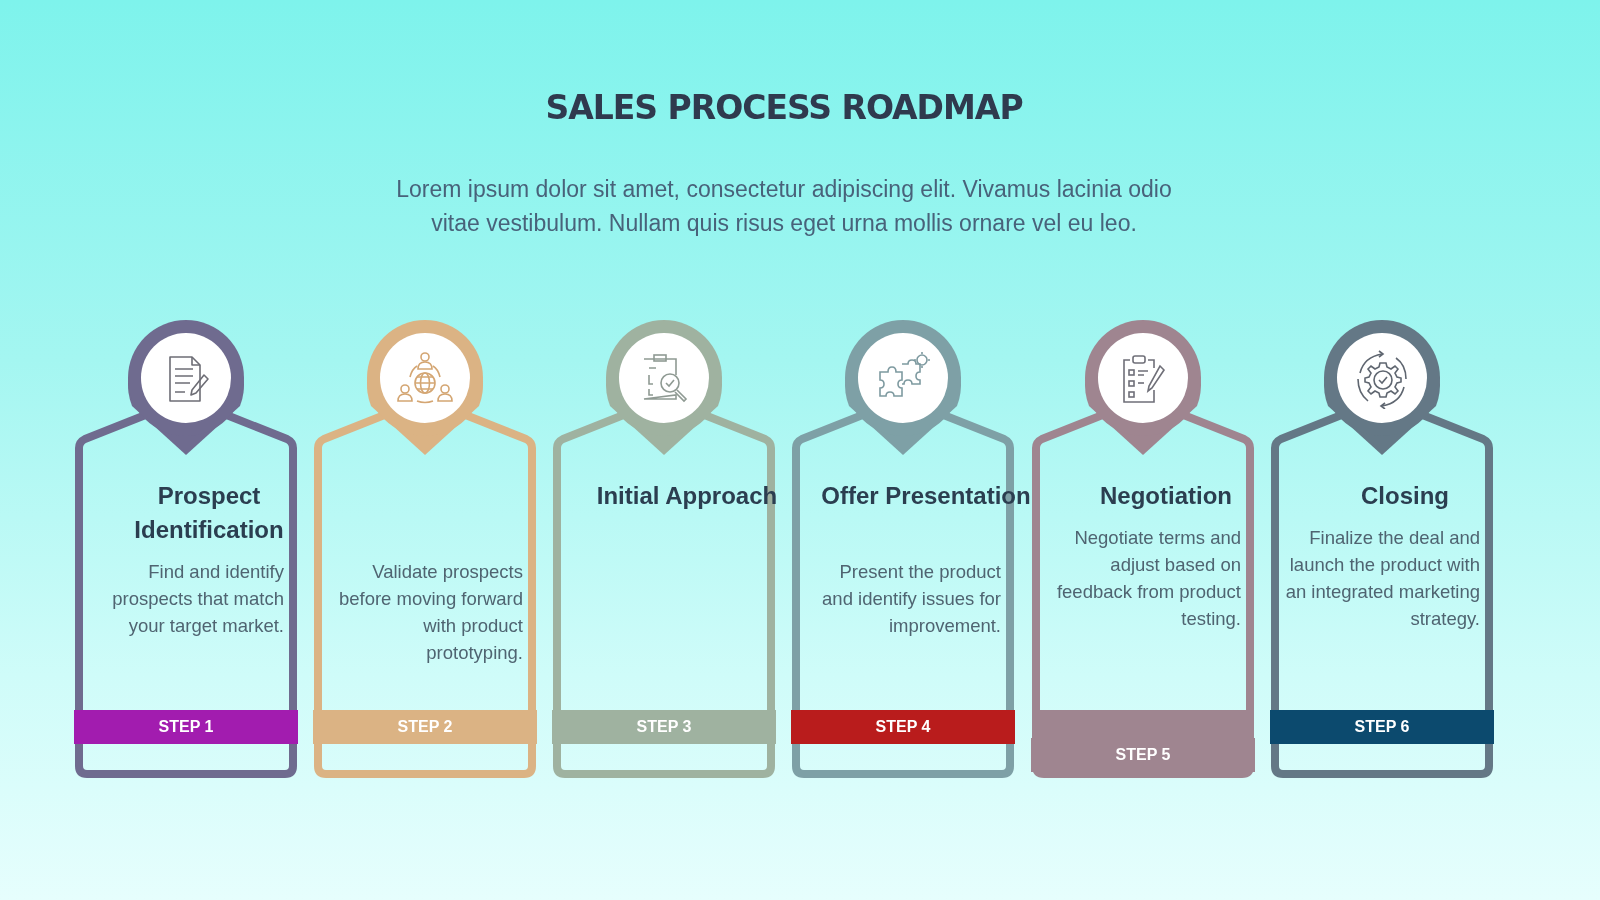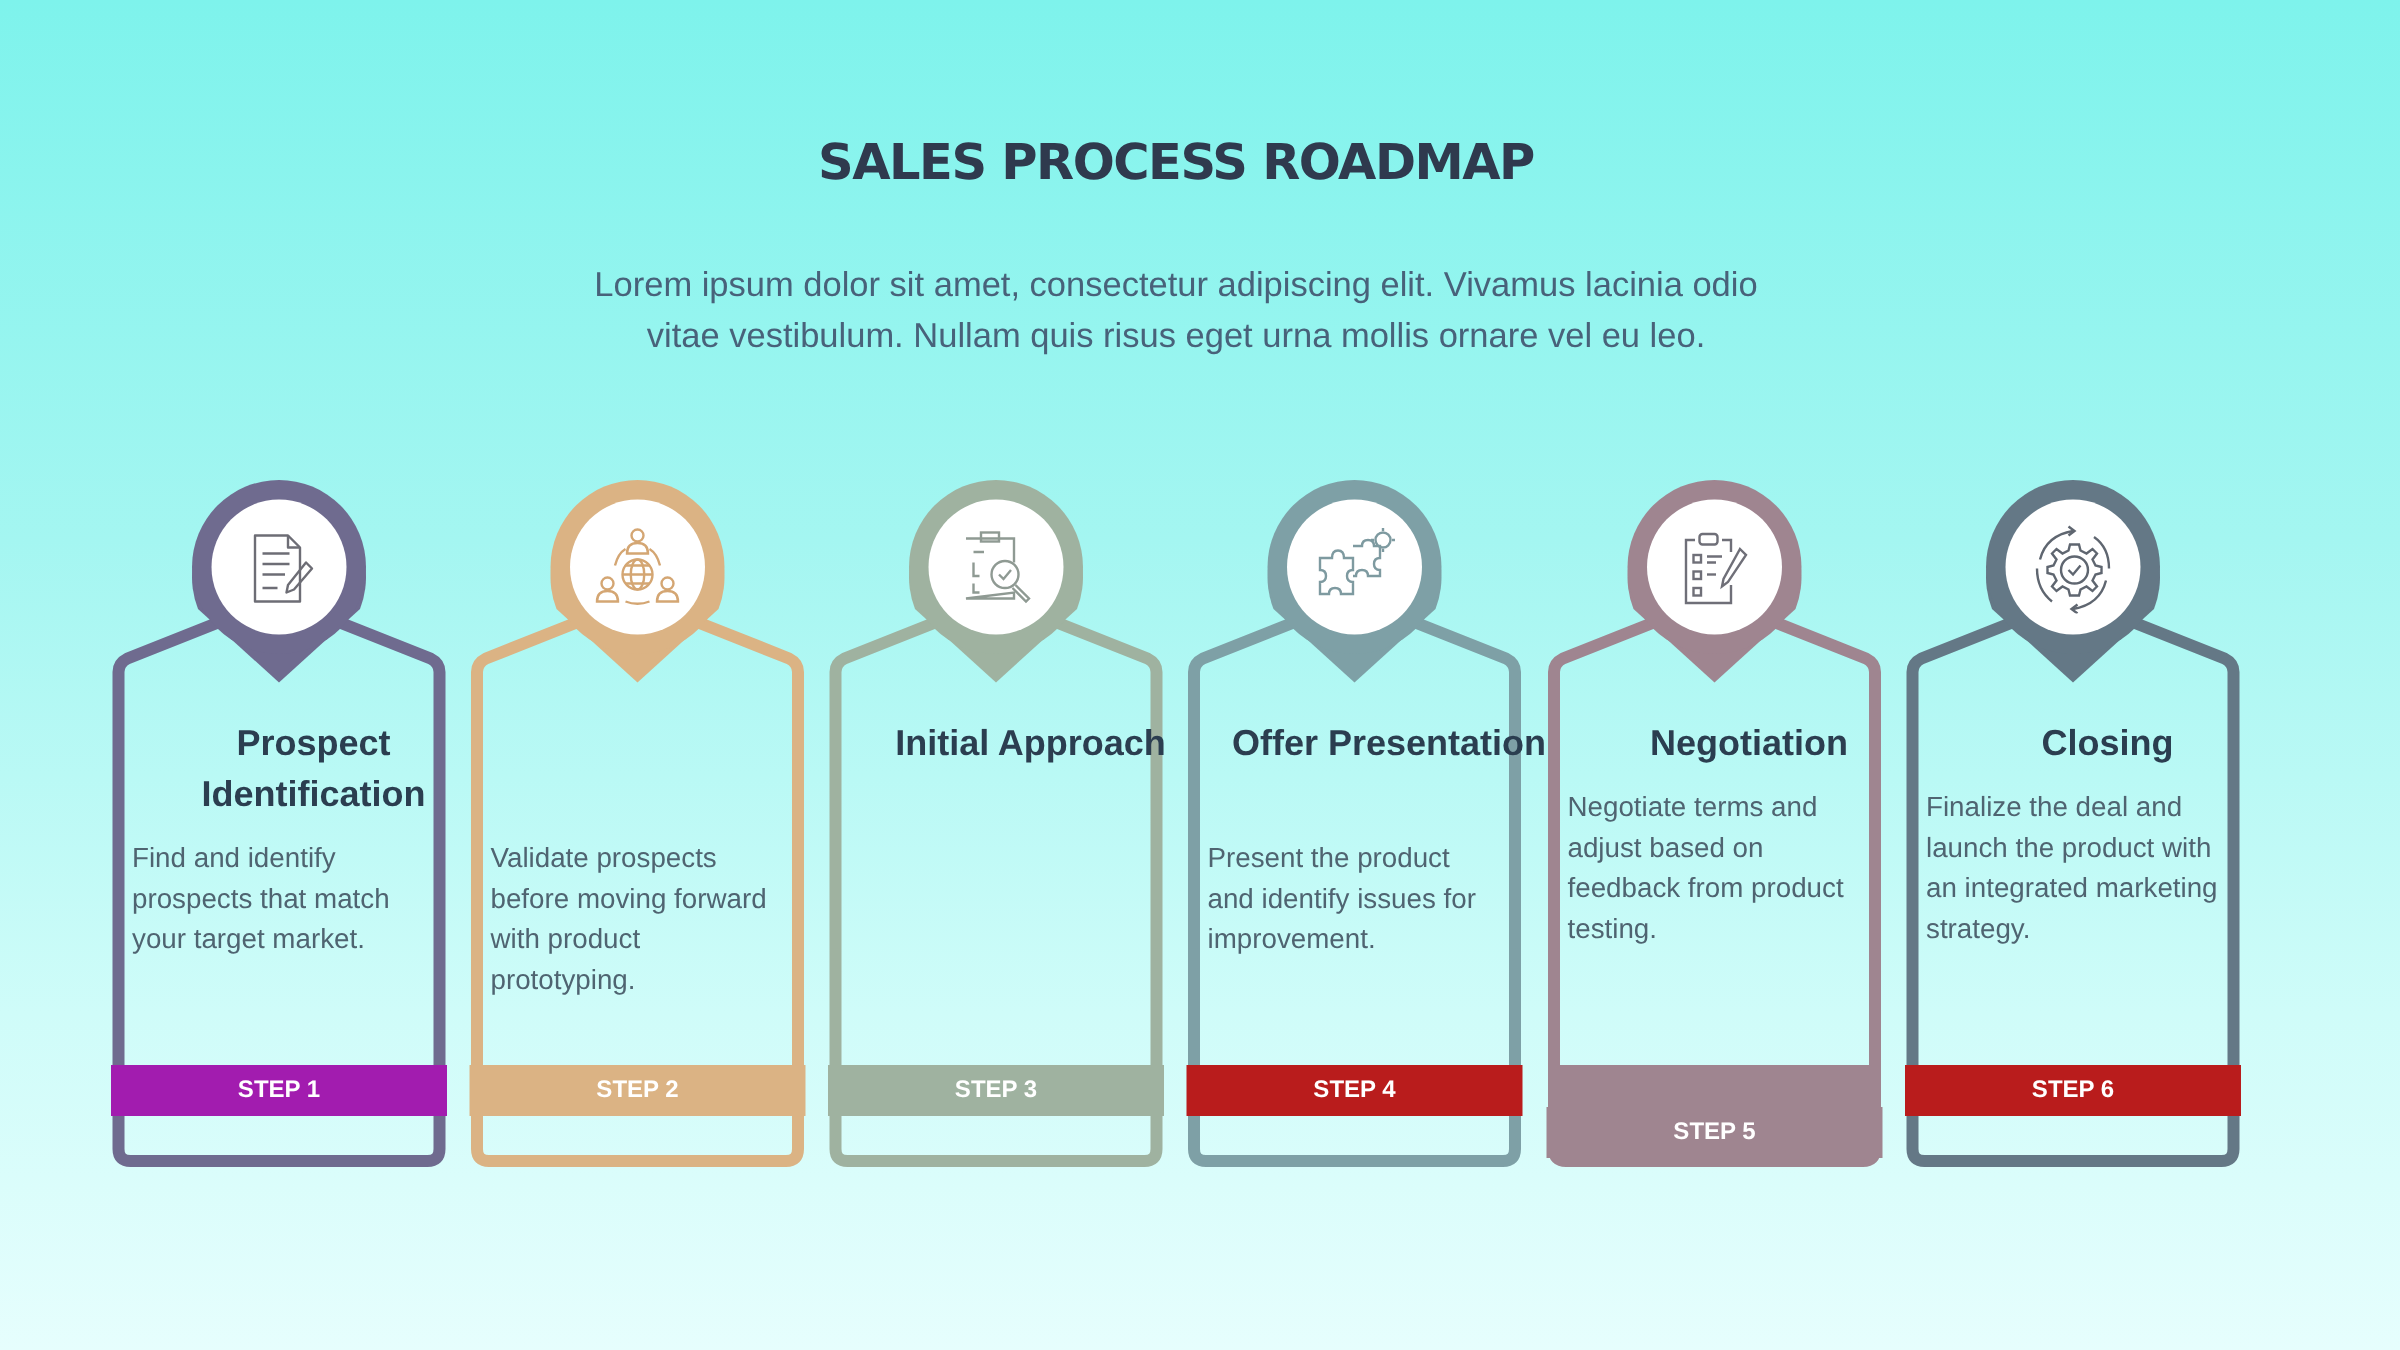--- a/index.html
+++ b/index.html
@@ -22,21 +22,21 @@
   .card .icon-wrap {
     position:absolute; left:67px; top:16px; width:90px; height:90px;
     display:flex; align-items:center; justify-content:center;
   }
   .card h3 {
     position:absolute; top:158px; left:10px; width:244px; margin:3px;
     text-align:center; font-size:24px; line-height:34px; font-weight:bold; color:#2b3e50;
   }
   .card p {
     position:absolute; left:14px; width:196px; margin:0;
-    text-align:left; font-size:18.5px; line-height:27px; color:#4f6471;
+    text-align:right; font-size:18.5px; line-height:27px; color:#4f6471;
   }
   .card .step {
     position:absolute; left:0; top:392px; width:224px; height:34px;
     text-align:center; line-height:34px; color:#ffffff; font-weight:bold; font-size:16px;
   }
 </style>
 </head>
 <body>
 
 <h1 class="title">SALES PROCESS ROADMAP</h1>
@@ -169,14 +169,14 @@
     <svg width="60" height="60" viewBox="0 0 60 60" fill="none" stroke="#5f6670" stroke-width="1.6">
       <path d="M30 14 L34 14 L35 18 L39 20 L43 17 L46 20 L43 24 L45 28 L49 29 V33 L45 34 L43 38 L46 42 L43 45 L39 42 L35 44 L34 48 H28 L27 44 L23 42 L19 45 L16 42 L19 38 L17 34 L13 33 V29 L17 28 L19 24 L16 20 L19 17 L23 20 L27 18 L28 14 Z"></path>
       <circle cx="31" cy="31" r="9"></circle>
         <path d="M27 31 L30 34 L35 28"></path>
       <path d="M8 24 Q12 8 30 5 M52 38 Q48 54 30 57 M6 30 Q6 44 16 52 M54 30 Q54 16 44 9"></path>
       <path d="M27 2 L31 5 L27 8 M33 54 L29 57 L33 60"></path>
     </svg>
   </div>
   <h3>Closing</h3>
   <p style="top:206px;">Finalize the deal and launch the product with an integrated marketing strategy.</p>
-  <div class="step" style="background: #b91c1c;">STEP 6</div>
+  <div class="step" style="background: #0c4a6e;">STEP 6</div>
 </div>
 
 </body></html>

